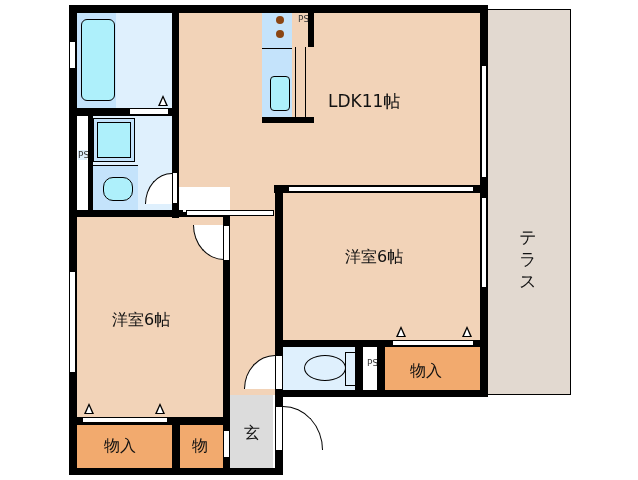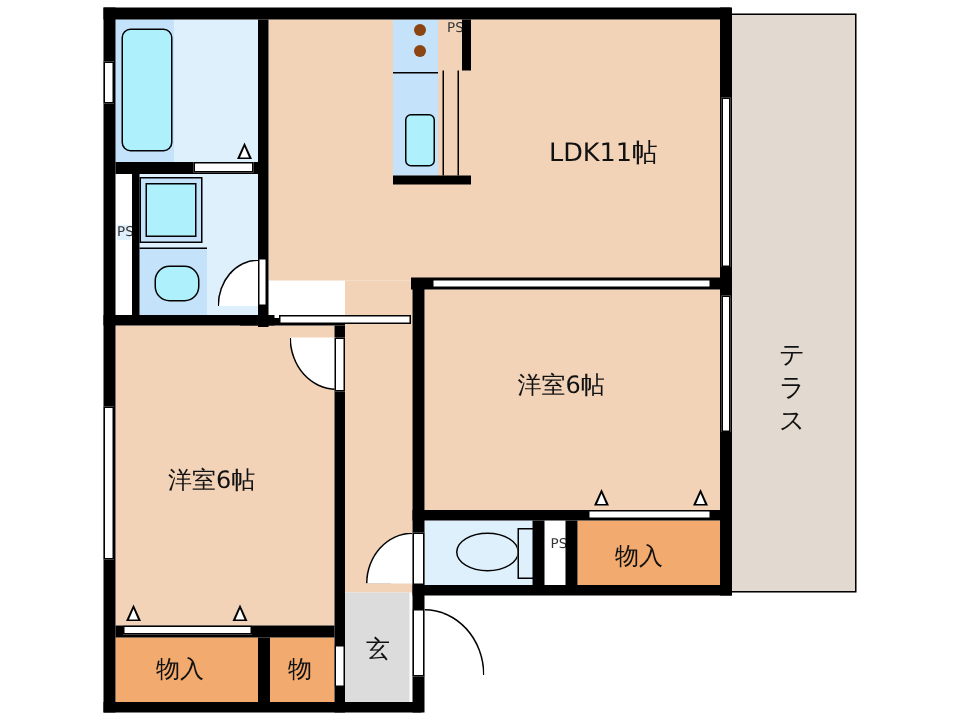--- a/index.html
+++ b/index.html
@@ -45,21 +45,21 @@
 <div class="abs" style="left:262px;top:48px;width:30px;height:1px;background:#000;"></div>
 <div class="burner" style="left:276px;top:16px;"></div>
 <div class="burner" style="left:276px;top:30px;"></div>
 <div class="fixture" style="left:270px;top:76px;width:18px;height:33px;border-radius:4px;"></div>
 <div class="ps" style="left:298px;top:14px;width:10px;background:#f2d3b8;">PS</div>
 <div class="wall" style="left:262px;top:117px;width:52px;height:6px;"></div>
 <div class="wall" style="left:308px;top:13px;width:6px;height:34px;"></div>
 <div class="abs" style="left:295px;top:47px;width:1px;height:70px;background:#000;"></div>
 <div class="abs" style="left:305px;top:47px;width:1px;height:70px;background:#000;"></div>
 
-<div class="label" style="left:366px;top:90px;font-size:17px;">LDK11帖</div>
+<div class="label" style="left:328px;top:90px;font-size:17px;">LDK11帖</div>
 
 <div class="abs floor-wood" style="left:283px;top:193px;width:197px;height:147px;"></div>
 <div class="label" style="left:345px;top:247px;">洋室6帖</div>
 
 <div class="abs floor-wood" style="left:77px;top:217px;width:146px;height:200px;"></div>
 <div class="label" style="left:112px;top:310px;">洋室6帖</div>
 
 <div class="abs floor-wet" style="left:283px;top:347px;width:72px;height:43px;"></div>
 <div class="abs" style="left:304px;top:355px;width:40px;height:24px;border:1px solid #000;border-radius:50%;"></div>
 <div class="abs" style="left:345px;top:352px;width:13px;height:32px;border:1px solid #000;background:#dff0fd;"></div>

